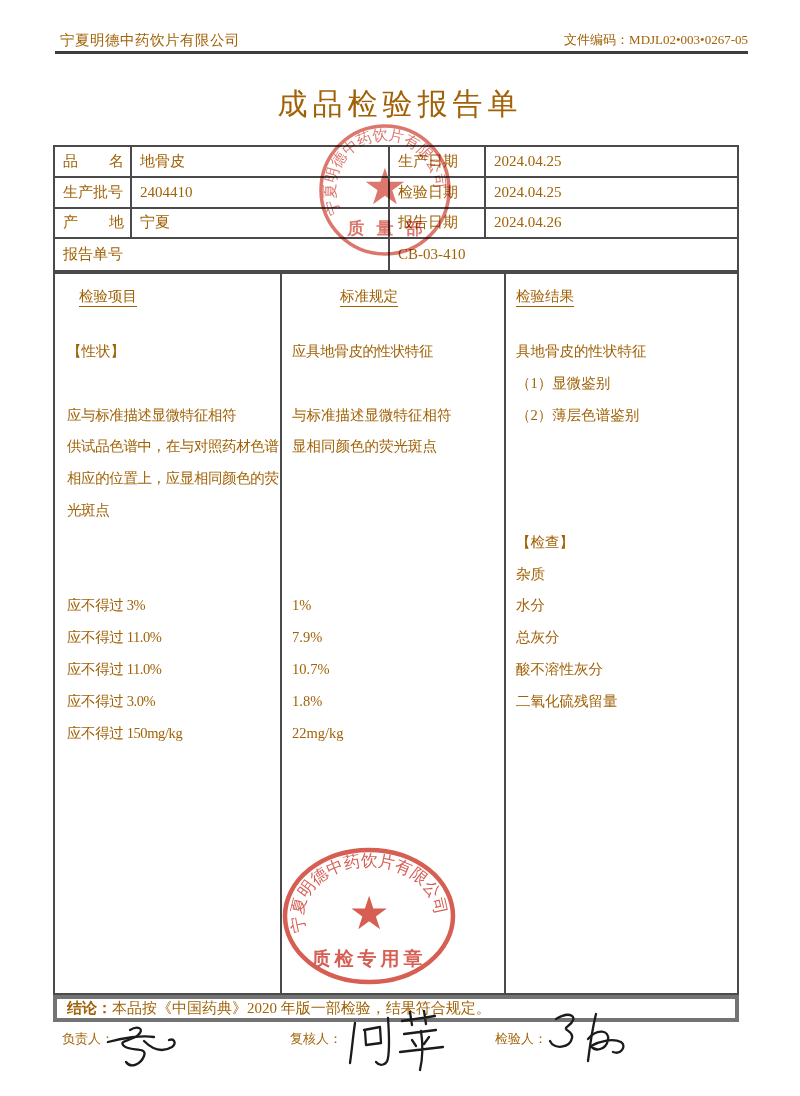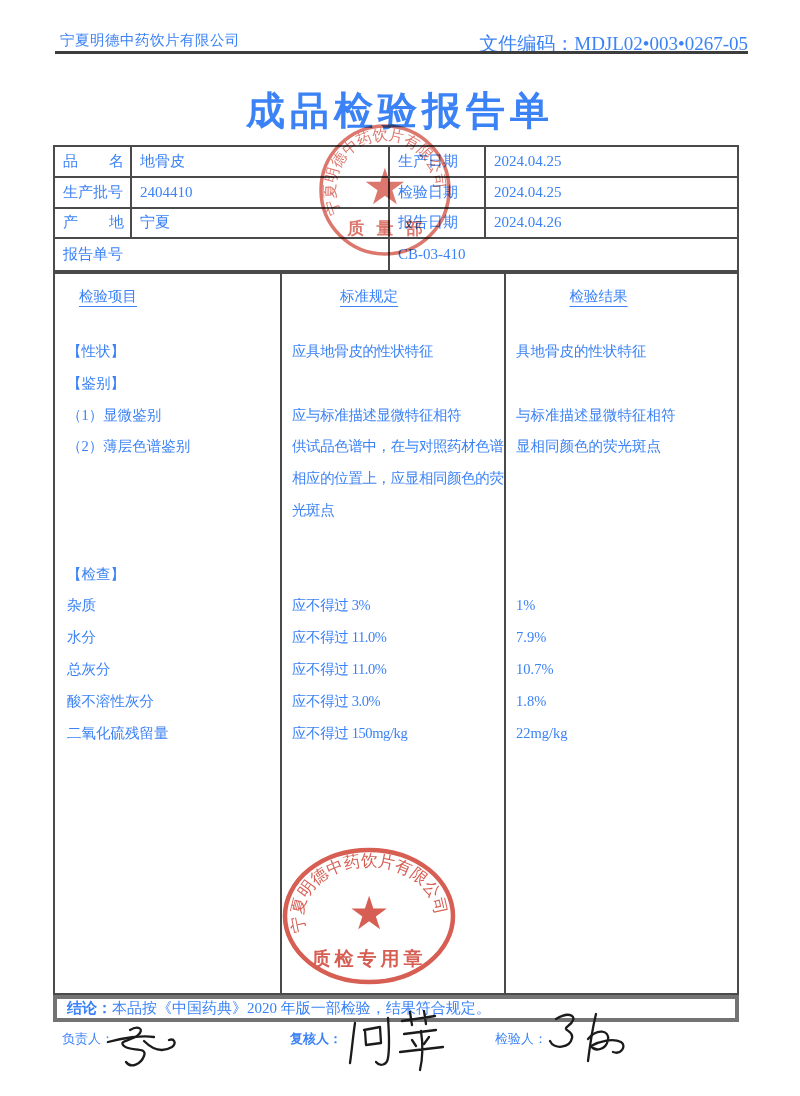--- a/index.html
+++ b/index.html
@@ -1,26 +1,26 @@
 <!DOCTYPE html>
 <html><head>
 <meta charset="utf-8">
 <style>
   html,body{margin:0;padding:0;background:#fff;}
   .page{position:relative;width:800px;height:1072px;background:#ffffff;overflow:hidden;
-        font-family:"Liberation Serif","DejaVu Serif",serif;color:#3b82f6;}
+        font-family:"Liberation Serif","DejaVu Serif",serif;color:#a16207;}
 
   
   .hdr-company{position:absolute;left:60px;top:31px;font-size:14.5px;letter-spacing:.5px;}
-  .hdr-code{position:absolute;right:52px;top:31px;font-size:19px;}
+  .hdr-code{position:absolute;right:52px;top:31px;font-size:13px;}
   .hdr-rule{position:absolute;left:55px;top:51px;width:693px;height:3px;background:#3d3d3d;}
 
   
   .title{position:absolute;left:0;top:84px;width:100%;text-align:center;
-         font-size:39px;font-weight:bold;letter-spacing:5px;}
+         font-size:30px;font-weight:normal;letter-spacing:5px;}
 
   
   .info-table{position:absolute;left:53px;top:145px;width:686px;height:127px;
               border:2px solid #4a4a4a;box-sizing:border-box;display:grid;
               grid-template-columns:77px 258px 96px 1fr;grid-template-rows:repeat(4,1fr);
               font-size:15px;}
   .cell{border-right:2px solid #4a4a4a;border-bottom:2px solid #4a4a4a;
         display:flex;align-items:center;padding:0 8px;box-sizing:border-box;
         white-space:nowrap;overflow:hidden;}
   .cell.no-r{border-right:none;}
@@ -31,36 +31,36 @@
 
   
   .body-table{position:absolute;left:53px;top:272px;width:686px;height:723px;
               border:2px solid #4a4a4a;box-sizing:border-box;font-size:14.5px;}
   .colline{position:absolute;top:0;bottom:0;width:2px;background:#4a4a4a;}
   .colline.c1{left:225px;} .colline.c2{left:449px;}
   .bhead{position:absolute;top:13px;white-space:nowrap;}
   .bhead span{text-decoration:underline;text-underline-offset:5px;margin-left:12px;}
   .bh1{left:12px;}
   .bh2{left:225px;width:224px;text-align:center;padding-right:58px;box-sizing:border-box;}
-  .bh3{left:449px;right:0;text-align:center;padding-right:56px;box-sizing:border-box;}
+  .bh3{left:449px;right:0;text-align:left;padding-right:56px;box-sizing:border-box;}
   .body-grid{position:absolute;left:0;top:62px;right:0;display:grid;
              grid-template-columns:225px 224px auto;}
   .bcell{height:31.8px;line-height:31.8px;padding:0 12px 0 12px;white-space:nowrap;
          overflow:visible;box-sizing:border-box;}
   .bcell.std{letter-spacing:-.4px;}
 
   
   .conclusion{position:absolute;left:53px;top:995px;width:686px;height:27px;
               border:4px solid #737373;box-sizing:border-box;display:flex;
               align-items:center;padding-left:10px;font-size:15px;white-space:nowrap;}
   .conclusion .lbl{font-weight:bold;}
 
   
   .sig-label{position:absolute;top:1030px;font-size:13px;}
-  .sl1{left:62px;} .sl2{left:290px;font-weight:bold;} .sl3{left:495px;}
+  .sl1{left:62px;} .sl2{left:290px;} .sl3{left:495px;}
   .sig-svg{position:absolute;}
   .sg1{left:100px;top:1022px;}
   .sg2{left:342px;top:1010px;}
   .sg3{left:540px;top:1008px;}
   .sig-svg path{fill:none;stroke:#1b1b1b;stroke-width:2.3;stroke-linecap:round;stroke-linejoin:round;}
 
   
   .stamp{position:absolute;mix-blend-mode:multiply;}
   .stamp-top{left:303px;top:108px;opacity:.75;}
   .stamp-bottom{left:278px;top:843px;opacity:.85;}
@@ -131,21 +131,20 @@
 
     <div class="bhead bh1"><span>检验项目</span></div>
     <div class="bhead bh2"><span>标准规定</span></div>
     <div class="bhead bh3"><span>检验结果</span></div>
 
     <div class="body-grid">
       <div class="bcell">【性状】</div>
       <div class="bcell std">应具地骨皮的性状特征</div>
       <div class="bcell">具地骨皮的性状特征</div>
 
-      <div class="bcell">【鉴别】</div>
       <div class="bcell std"></div>
       <div class="bcell"></div>
 
       <div class="bcell">（1）显微鉴别</div>
       <div class="bcell std">应与标准描述显微特征相符</div>
       <div class="bcell">与标准描述显微特征相符</div>
 
       <div class="bcell">（2）薄层色谱鉴别</div>
       <div class="bcell std">供试品色谱中，在与对照药材色谱</div>
       <div class="bcell">显相同颜色的荧光斑点</div>

